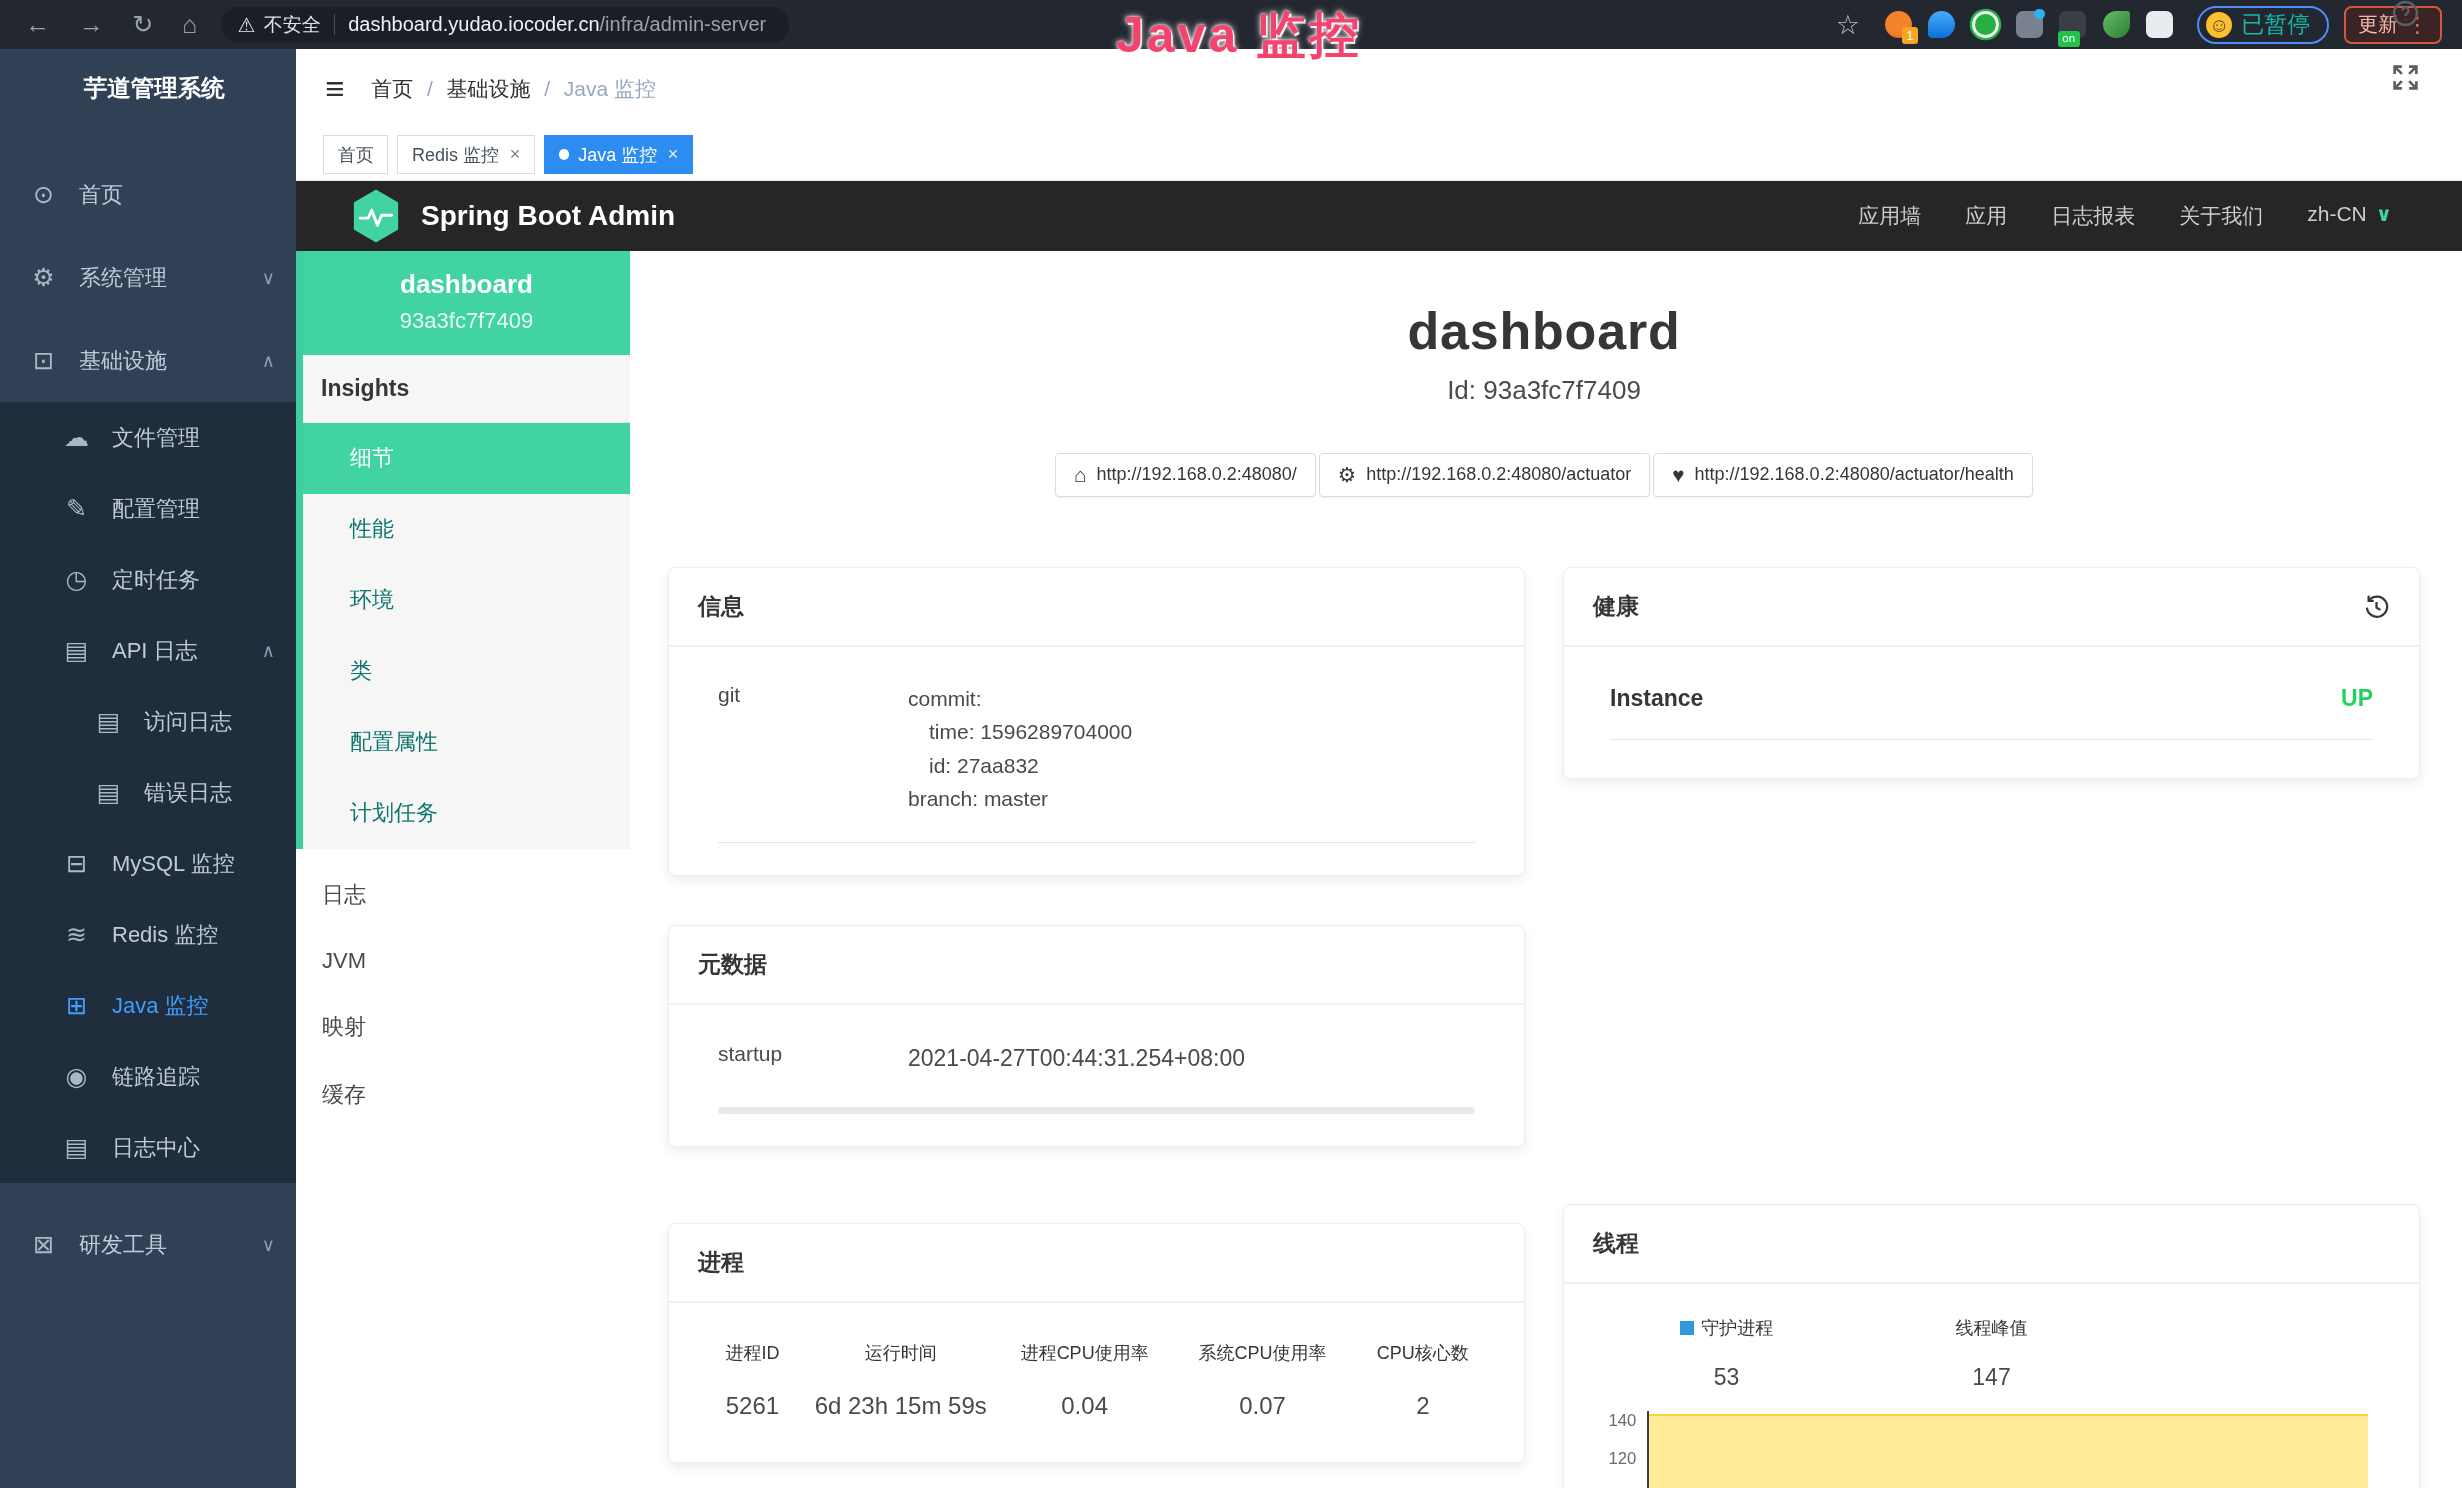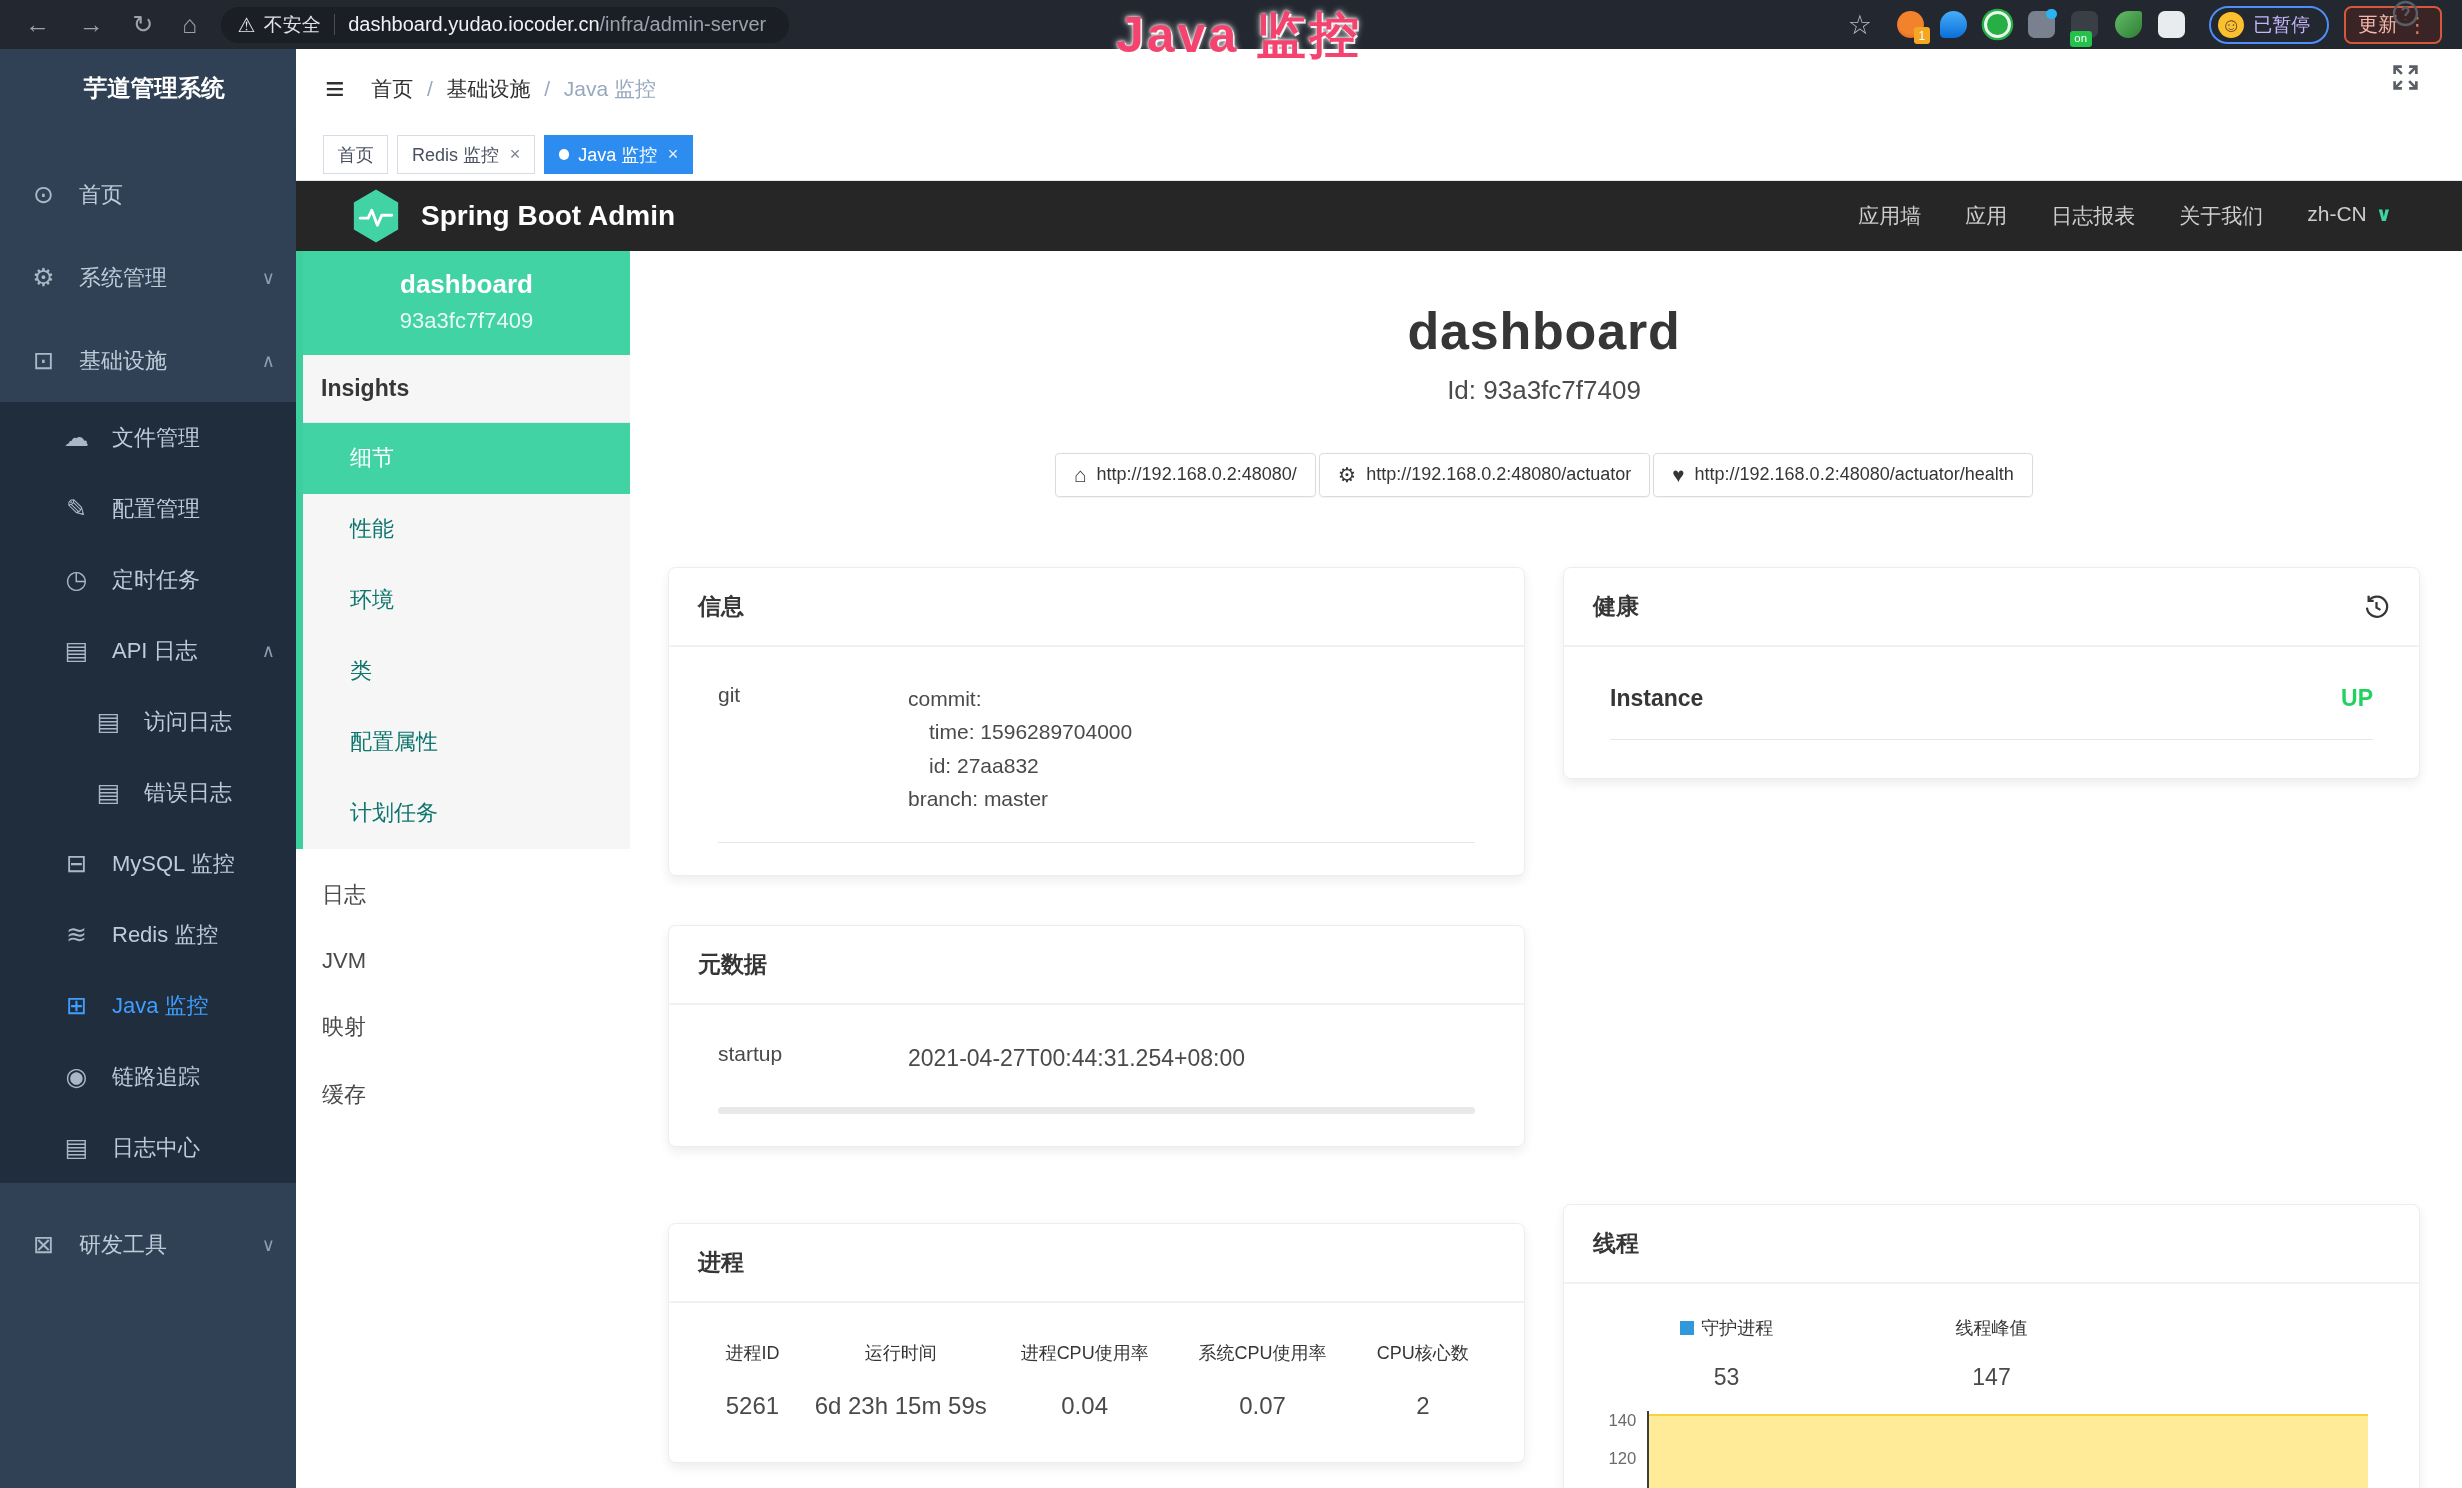--- a/index.html
+++ b/index.html
@@ -23,21 +23,21 @@
   .ext-pin { background:linear-gradient(#45aef9,#0b6fd8); border-radius:50% 50% 50% 4.6px; }
   .ext-green { background:#27ae44; border-radius:50%; border:3.8px solid #e9f6ec; box-shadow:0 0 0 2.3px #27ae44; }
   .ext-grid { background:#79818f; }
   .ext-grid::after { content:""; position:absolute; top:-2.3px; right:-2.3px; width:10.6px; height:10.6px; border-radius:50%; background:#29b3f2; }
   .ext-on { background:#3a3f45; }
   .ext-badge-on { position:absolute; bottom:-9px; left:-1.5px; background:#24c14b; color:#fff; font-size:11.4px; line-height:1; padding:2.3px 4.6px; border-radius:3px; }
   .ext-leaf { background:linear-gradient(135deg,#64bd6a,#2e7d32); border-radius:50% 3px 50% 50%; }
   .ext-puzzle { background:#e9ecef; }
   .paused-pill { display:flex; align-items:center; height:38px; border:2.3px solid #4d8ef7; border-radius:20.5px; padding:0 16.7px 0 7.6px; margin:0 15px; background:#23272f; }
   .paused-emoji { width:26px; height:26px; border-radius:50%; background:#fbc02d; color:#5d4037; font-size:20px; line-height:26px; text-align:center; margin-right:9px; }
-  .paused-label { color:#c4b5fd; font-size:19px;text-align:right; }
+  .paused-label { color:#14b8a6; font-size:23px;text-align:right; }
   .update-btn { display:flex; align-items:center; height:38px; border:2.3px solid #d4593b; border-radius:7.6px; background:#3a2426; padding:0 12px; }
   .update-label { color:#f2b8a9; font-size:20px; }
   .kebab { color:#e07b5c; font-size:21px; margin-left:9px; }
 
   
   .app { display:flex; height:1440px; }
   .yd-sidebar { width:296px; flex:none; background:#304156; display:flex; flex-direction:column; overflow:hidden; }
   .yd-logo { height:77px; display:flex; align-items:center; padding-left:23px; flex:none; }
   .logo-img { width:44px; height:44px; border-radius:4.6px; flex:none;
     background:radial-gradient(circle at 45% 32%, #f8e7ea 0 34%, #d countryside 0), radial-gradient(circle at 45% 35%, #f6e4e8 0 35%, #cf8d98 36% 62%, #7e4550 63%); }

